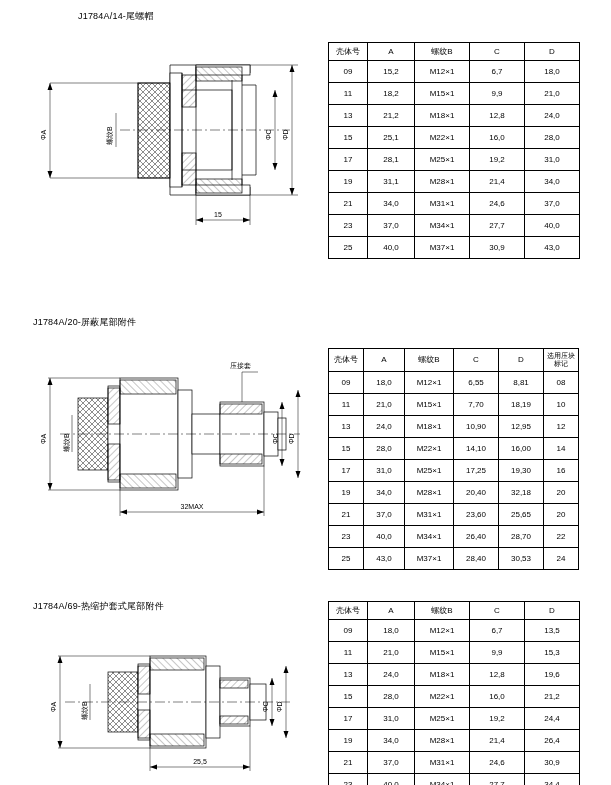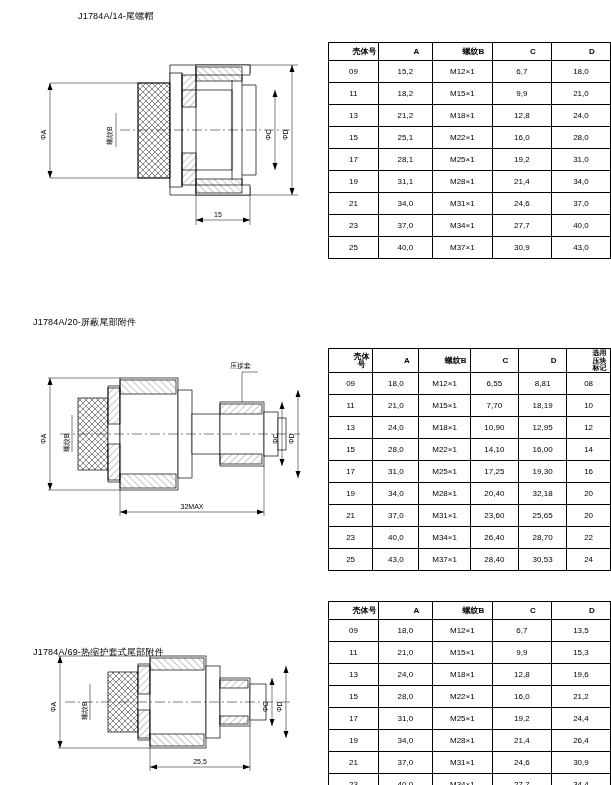--- a/index.html
+++ b/index.html
@@ -38,23 +38,22 @@
   }
   .tbl td, .tbl th {
     border: 1px solid #000;
     text-align: center;
     vertical-align: middle;
     padding: 0;
     font-weight: normal;
     line-height: 1;
   }
   .tbl th {
-    font-weight: bold;
+    font-weight: normal;
     font-size: 8px;
-    padding-left: 22px;
   }
   .note {
     position: absolute;
     font-size: 8px;
     white-space: nowrap;
   }
   svg text {
     font-family: "Liberation Sans", sans-serif;
   }
 </style>
@@ -368,21 +367,21 @@
           <td>M37×1</td>
           <td>28,40</td>
           <td>30,53</td>
           <td>24</td>
         </tr>
     </tbody>
   </table>
 </div>
 
 <div class="section" style="top:588px;height:197px;">
-  <div class="sec-title" style="left:33px;top:12px;margin-top:46px;">J1784A/69-热缩护套式尾部附件</div>
+  <div class="sec-title" style="left:33px;top:12px;">J1784A/69-热缩护套式尾部附件</div>
 
   <svg class="drawing" style="left:20px;top:34px;" width="295" height="155" viewBox="0 0 295 155">
     <defs>
       <pattern id="cross3" patternUnits="userSpaceOnUse" width="6" height="6">
         <path d="M0,0 L6,6 M6,0 L0,6" stroke="#000" stroke-width="0.45"></path>
       </pattern>
       <pattern id="hatch3a" patternUnits="userSpaceOnUse" width="5" height="5" patternTransform="rotate(45)">
         <line x1="0" y1="0" x2="0" y2="5" stroke="#000" stroke-width="0.45"></line>
       </pattern>
       <pattern id="hatch3b" patternUnits="userSpaceOnUse" width="5" height="5" patternTransform="rotate(-45)">

